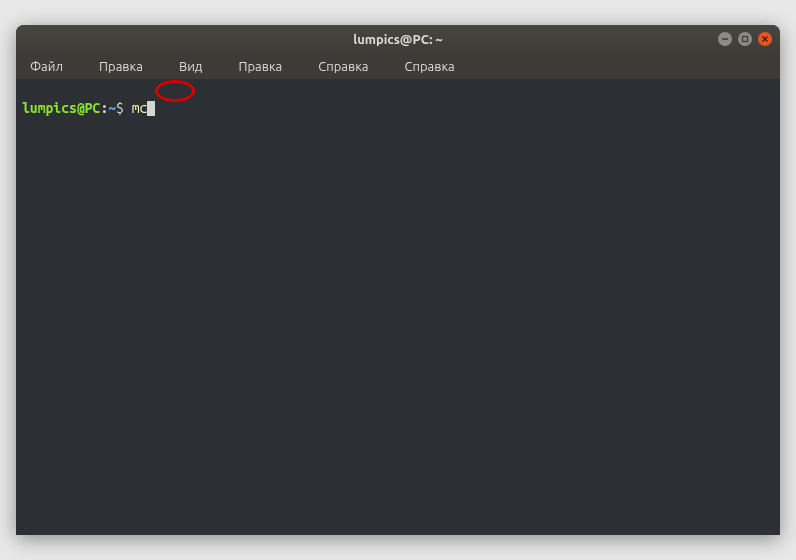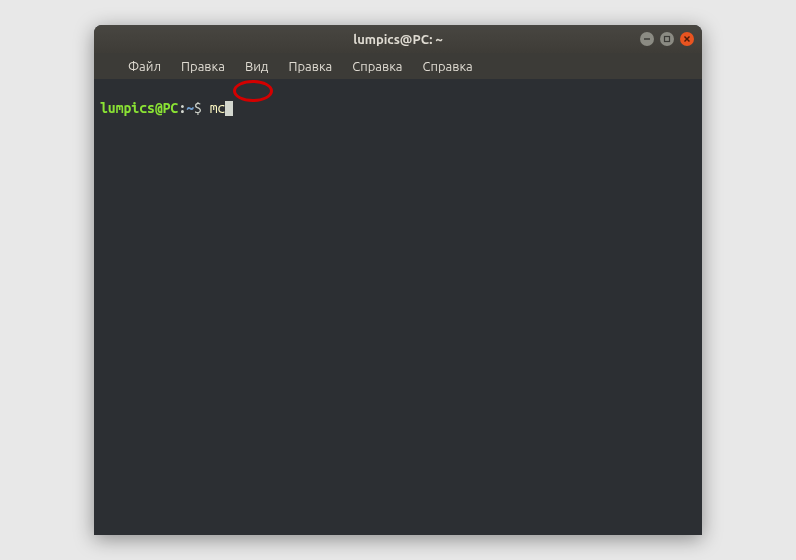--- a/index.html
+++ b/index.html
@@ -10,21 +10,21 @@
     body {
       background: #e8e8e8;
       width: 796px;
       height: 560px;
       display: flex;
       align-items: center;
       justify-content: center;
       font-family: Ubuntu, "Segoe UI", sans-serif;
     }
     .window {
-      width: 608px;
+      width: 764px;
       height: 510px;
       background: #2c2f33;
       border-radius: 8px 8px 0 0;
       box-shadow: 0 4px 20px rgba(0,0,0,0.4);
       overflow: hidden;
       position: relative;
     }
     .titlebar {
       height: 28px;
       background: linear-gradient(to bottom, #484641, #3e3c37);
@@ -56,22 +56,22 @@
       cursor: pointer;
     }
     .wc-min { background: #8b8b83; }
     .wc-max { background: #8b8b83; }
     .wc-close { background: #e95420; }
     .menubar {
       height: 26px;
       background: #3c3b37;
       display: flex;
       align-items: center;
-      padding: 0 24px;
-      gap: 0;
+      padding: 0 4px;
+      gap: 16px;
     }
     .menu-item {
       color: #dfdbd2;
       font-size: 13px;
       padding: 4px 10px;
       cursor: pointer;
     }
     .terminal-body {
       background: #2c2f33;
       height: calc(100% - 54px);

